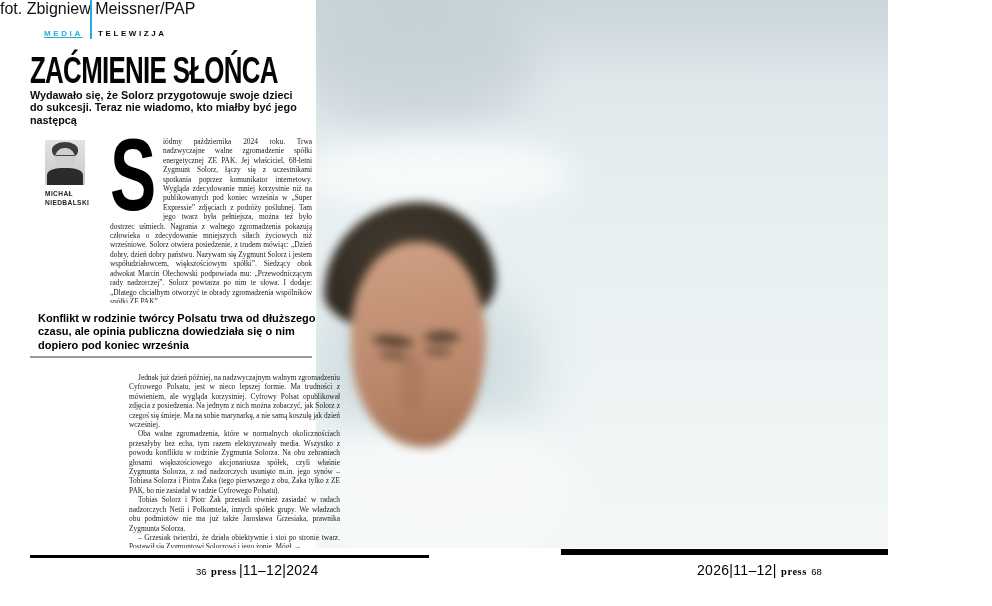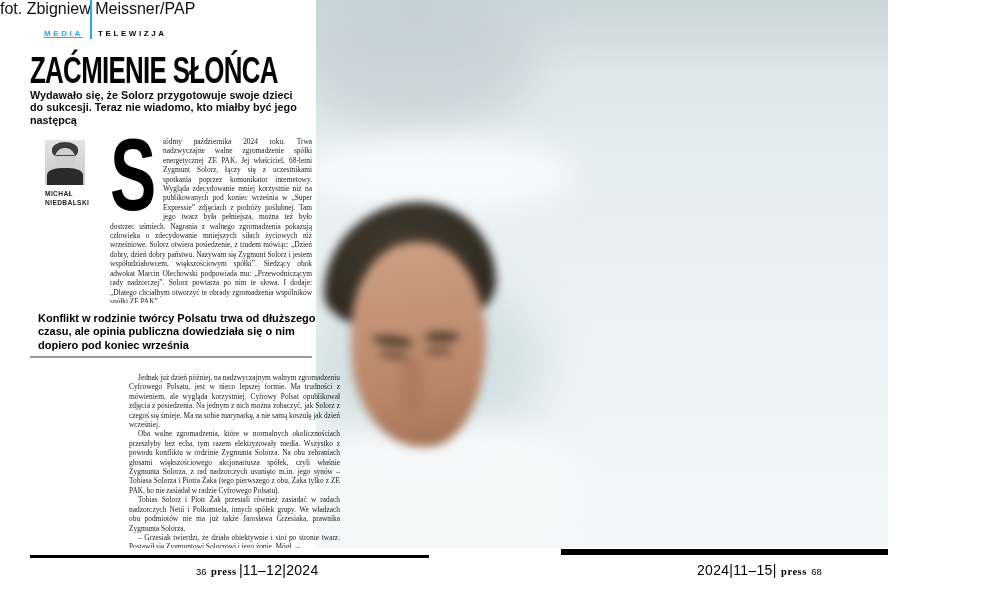--- a/index.html
+++ b/index.html
@@ -202,18 +202,18 @@
   </div>
 
   <div class="footrule-left"></div>
   <div class="folio folio-left">
     <span class="pgnum">36</span>&nbsp;
     <span class="logo">press</span>&nbsp;<span class="issue">|11–12|2024</span>
   </div>
 
   <div class="footbar-right"></div>
   <div class="folio folio-right">
-    <span class="issue">2024|11–15|</span>&nbsp;
+    <span class="issue">2026|11–12|</span>&nbsp;
     <span class="logo">press</span>&nbsp;
     <span class="pgnum">68</span>
   </div>
 
 </div>
 
 </body></html>

